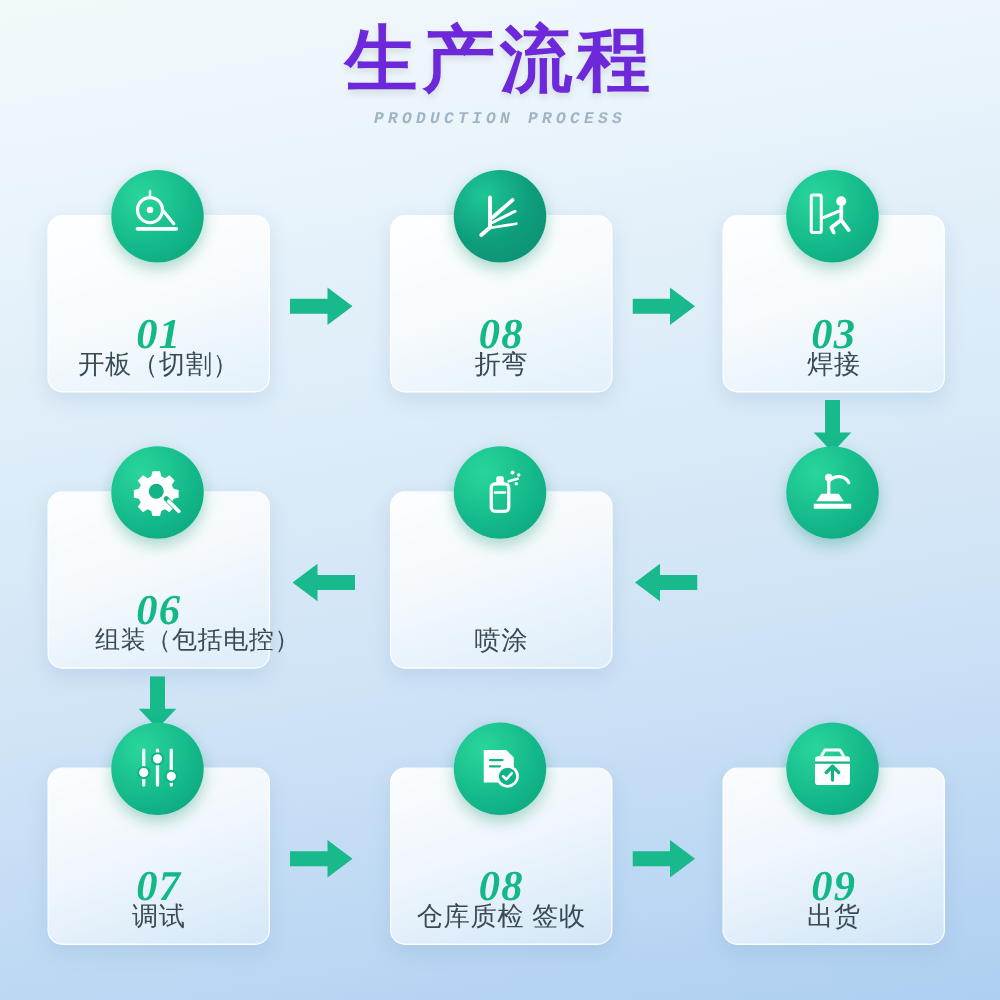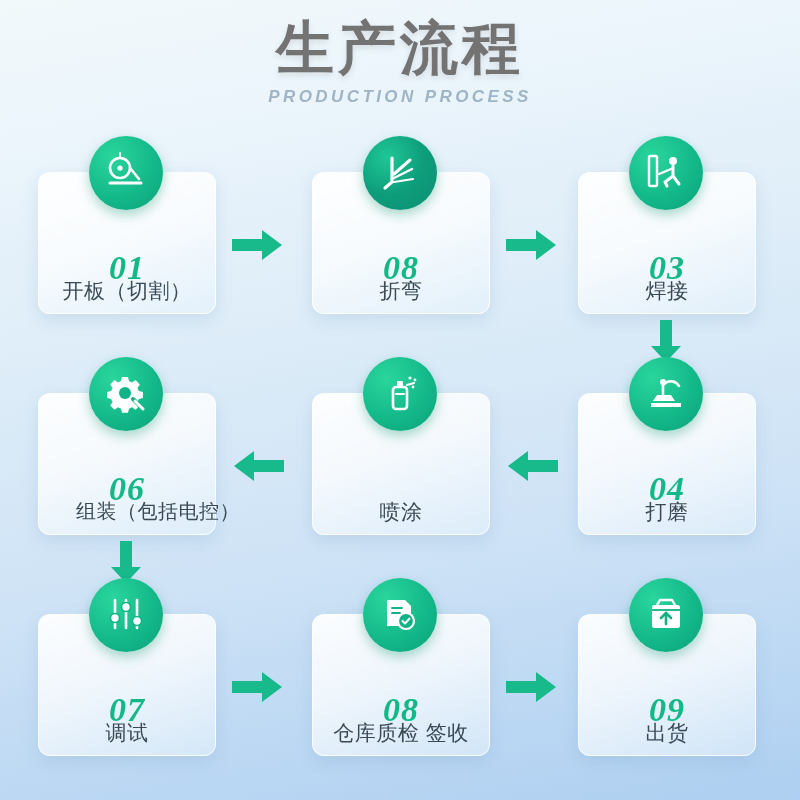--- a/index.html
+++ b/index.html
@@ -19,33 +19,33 @@
   .header {
     position: absolute;
     top: 18px;
     left: 0;
     width: 800px;
     text-align: center;
   }
   .title-cn {
     font-size: 58px;
     font-weight: bold;
-    color: #737373;
+    color: #6d28d9;
     letter-spacing: 4px;
     text-shadow: 0 3px 6px rgba(0,0,0,0.10);
     line-height: 1.05;
     font-family: "Liberation Sans", "DejaVu Sans", sans-serif;
   }
   .title-en {
     margin-top: 8px;
-    font-size: 17px;
+    font-size: 13px;
     letter-spacing: 3.4px;
     color: #9fb4c4;
     font-weight: bold;
-    font-family: Liberation Sans, sans-serif;
+    font-family: Liberation Mono, monospace;
     font-style: italic;
   }
 
   
   .grid {
     position: absolute;
     top: 150px;
     left: 0;
     width: 800px;
     height: 640px;
@@ -180,24 +180,20 @@
       <path d="M12 22 L12 26" stroke="#ffffff" stroke-width="2" stroke-linecap="round"></path>
     </svg>
   </div>
 
   <div class="arrow" style="left:649px; top:170px;">
     <svg width="34" height="44" viewBox="0 0 34 44">
       <path d="M11 0 H23 V26 H32 L17 42 L2 26 H11 Z" fill="#18b98b"></path>
     </svg>
   </div>
 
-  <div class="card" style="left:578px; top:243px;">
-    <div class="num">04</div>
-    <div class="lbl">打磨</div>
-  </div>
   <div class="circle" style="left:629px; top:207px;">
     <svg width="42" height="42" viewBox="0 0 42 42" fill="none">
       <path d="M6 30 H36 V34 H6 Z" fill="#ffffff"></path>
       <path d="M12 22 H26 L30 28 H8 Z" fill="#ffffff"></path>
       <path d="M18 22 L18 10" stroke="#ffffff" stroke-width="2.6" stroke-linecap="round"></path>
       <path d="M18 12 C24 6, 31 8, 34 13" stroke="#ffffff" stroke-width="2.6" stroke-linecap="round" fill="none"></path>
       <circle cx="18" cy="9" r="3" fill="#ffffff"></circle>
     </svg>
   </div>
 

